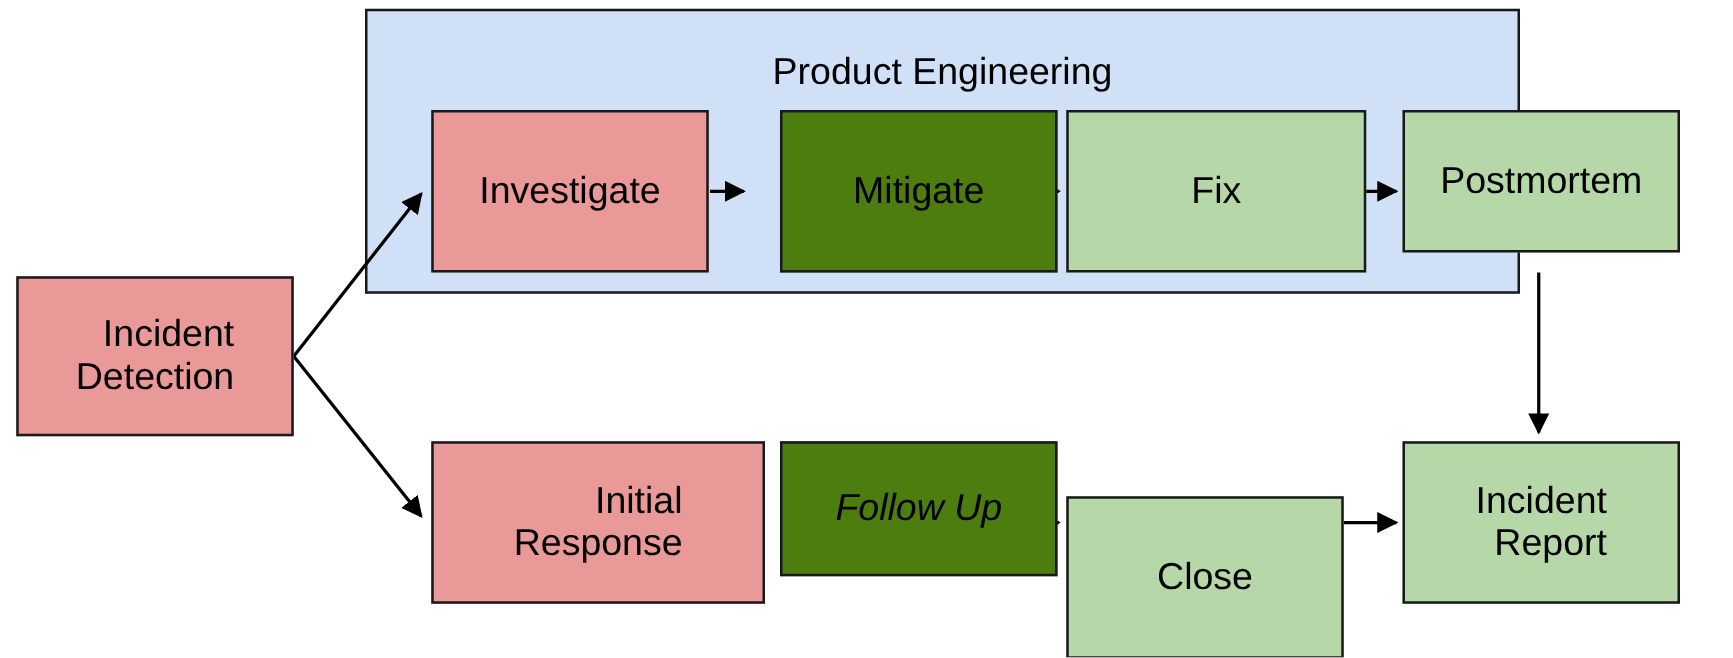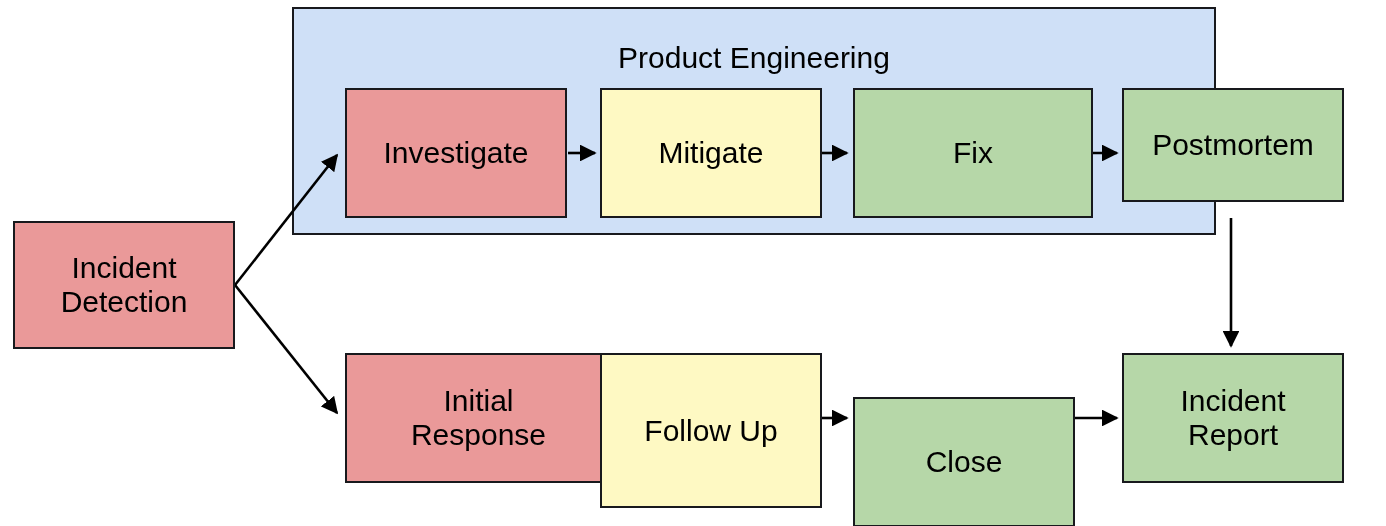--- a/index.html
+++ b/index.html
@@ -44,23 +44,24 @@
     justify-content: center;
     text-align: center;
     font-size: 30px;
     line-height: 1.12;
     color: #000000;
     padding: 0 4px;
   }
   .node-label {
     display: block;
     white-space: pre-line;
+    text-align: right;
   }
   .fill-red   { background: #ea9999; }
-  .fill-yellow{ background: #fef9c3; }
+  .fill-yellow{ background: #4d7c0f; margin-left: 24px; }
   .fill-green { background: #b6d7a8; }
 
   #edges {
     position: absolute;
     left: 0;
     top: 0;
     width: 1386px;
     height: 526px;
     pointer-events: none;
     overflow: visible;
@@ -121,21 +122,21 @@
 
   <div class="node fill-green" style="left:1122px; top:88px; width:222px; height:114px;">
     <span class="node-label">Postmortem</span>
   </div>
 
   <div class="node fill-red" style="left:345px; top:353px; width:267px; height:130px;">
     <span class="node-label">Initial
 Response</span>
   </div>
 
-  <div class="node fill-yellow" style="left:600px; top:353px; width:222px; height:155px;">
+  <div class="node fill-yellow" style="left:600px; top:353px; width:222px; height:108px;font-style:italic;">
     <span class="node-label">Follow Up</span>
   </div>
 
   <div class="node fill-green" style="left:853px; top:353px; width:222px; height:130px;margin-top:44px;">
     <span class="node-label">Close</span>
   </div>
 
   <div class="node fill-green" style="left:1122px; top:353px; width:222px; height:130px;">
     <span class="node-label">Incident
 Report</span>

